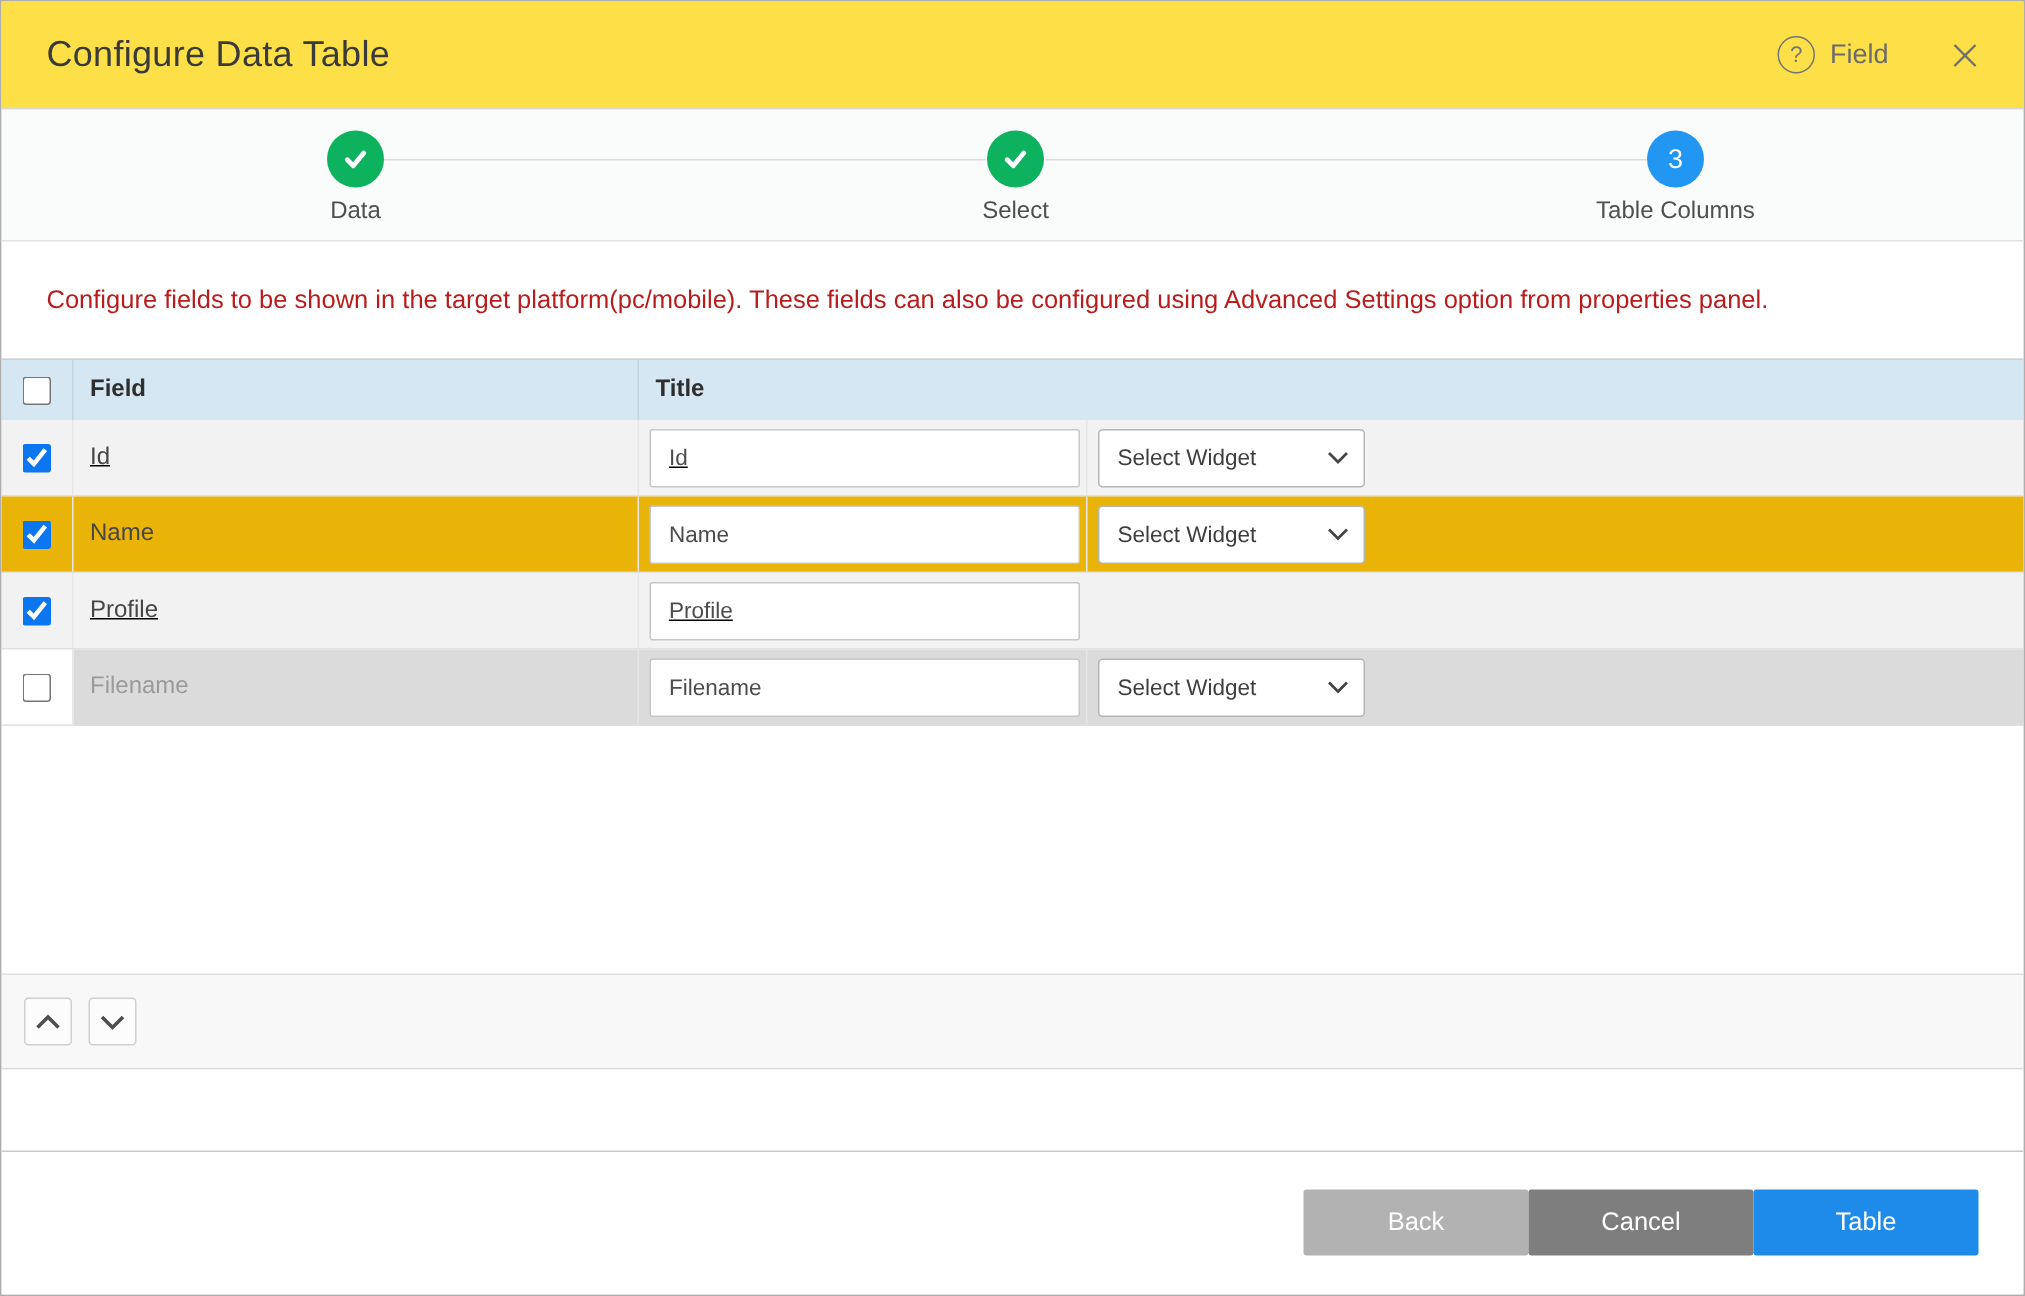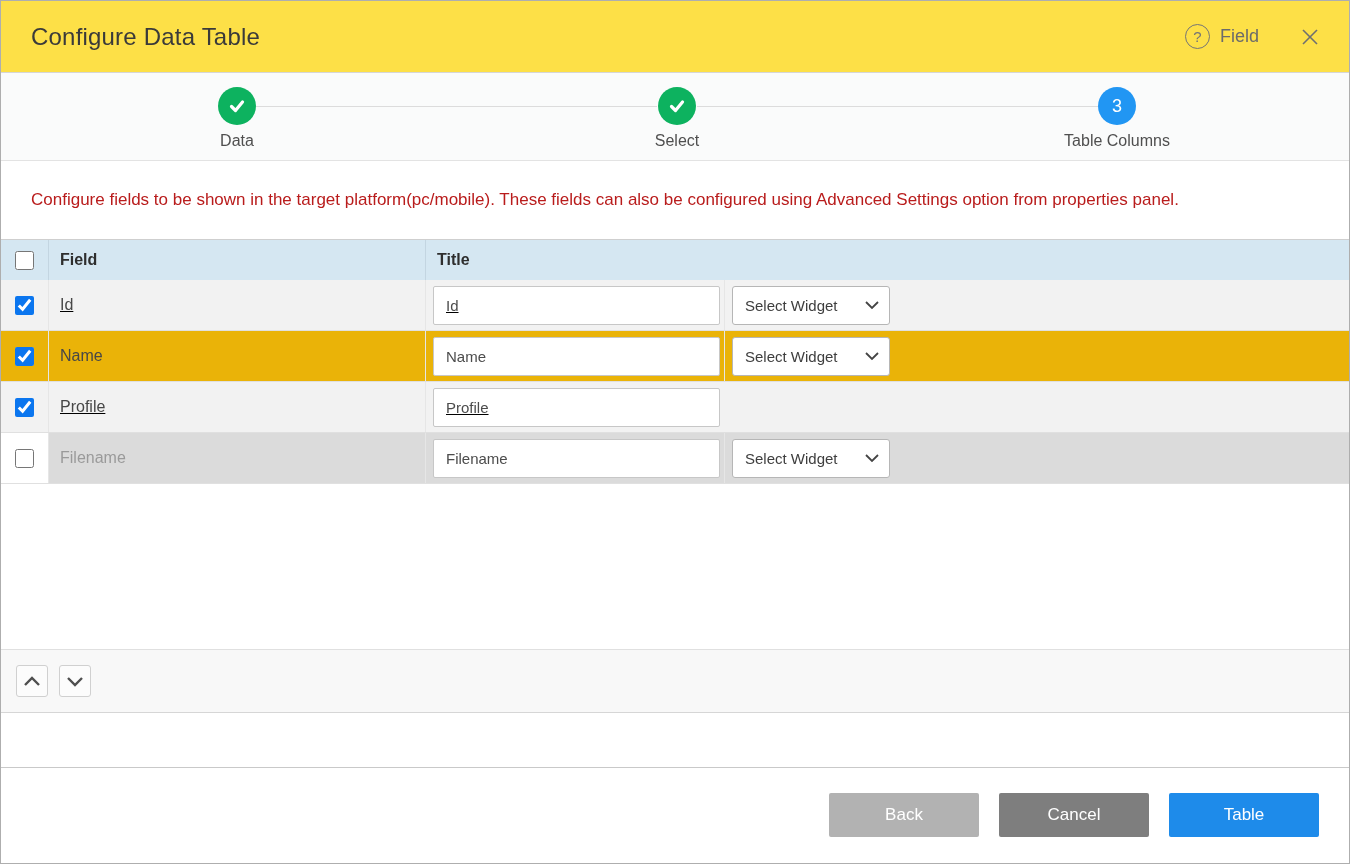--- a/index.html
+++ b/index.html
@@ -120,21 +120,21 @@
     width:287px; height:39px;
     margin-left:7px;
     border:1px solid #c7c7c7; border-radius:2px;
     padding:0 12px;
     font-size:15px; color:#4c4c4c;
     font-family:"Liberation Sans", sans-serif;
     background:#fff; outline:none;
   }
 
   .select-wrap {
-    width:158px; height:39px;
+    width:178px; height:39px;
     margin-left:7px;
     border:1px solid #b6b6b6; border-radius:3px;
     background:#fff; position:relative;
   }
   .select-wrap select {
     width:100%; height:100%;
     border:none; background:transparent;
     -webkit-appearance:none; appearance:none;
     padding:0 32px 0 12px;
     font-size:15px; color:#3e3e3e;
@@ -166,21 +166,21 @@
   }
 
   .lower-gap { height:54px; flex:0 0 54px; background:#fff; }
 
   
   .footer {
     flex:1;
     border-top:1px solid #c9c9c9;
     background:#fff;
     display:flex; justify-content:flex-end; align-items:flex-start;
-    gap:20px; padding:25px 30px 0 0;
+    padding:25px 30px 0 0;
   }
   .btn {
     width:150px; height:44px;
     border:none; border-radius:2px;
     font-size:17px; color:#ffffff;
     font-family:"Liberation Sans", sans-serif;
     cursor:pointer;
   }
   .btn-back   { background:#b2b2b2; }
   .btn-cancel { background:#7e7e7e; }

